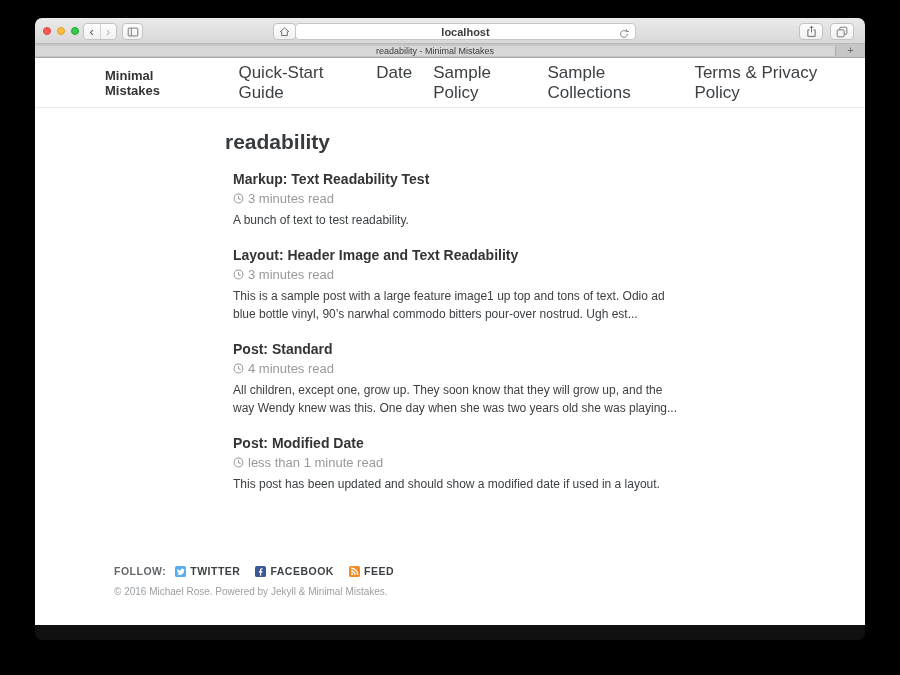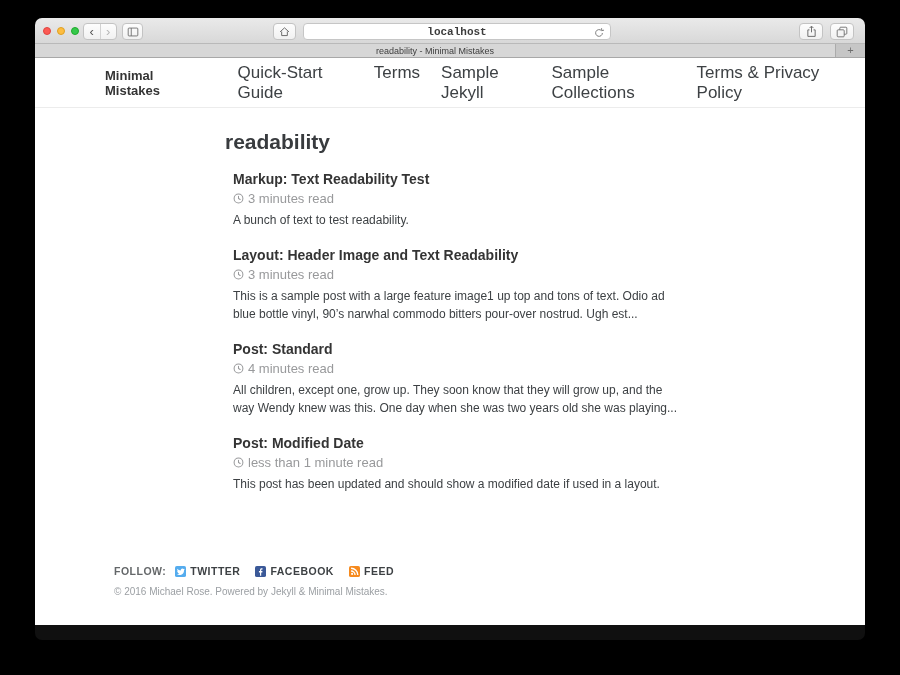--- a/index.html
+++ b/index.html
@@ -26,27 +26,27 @@
                 color: #6b6b6b; font-size: 12px; }
   .navgroup { left: 48px; width: 34px; padding: 0; }
   .navgroup .seg { flex: 1; height: 100%; display: flex; align-items: center; justify-content: center;
                    font-size: 13px; line-height: 1; color: #555; }
   .navgroup .seg + .seg { border-left: 1px solid #d2d2d2; color: #b5b5b5; }
   .btn-sidebar { left: 87px; width: 21px; }
   .btn-home   { left: 238px; width: 23px; }
   .btn-share  { right: 42px; width: 24px; }
   .btn-tabs   { right: 11px; width: 24px; }
 
-  .urlfield { position: absolute; top: 5px; left: 268px; width: 308px; height: 17px;
+  .urlfield { position: absolute; top: 5px; left: 260px; width: 341px; height: 17px;
               background: #fff; border: 1px solid #c6c6c6; border-radius: 4px;
-              display: flex; align-items: center; justify-content: center; font-family: Liberation Mono, monospace; }
+              display: flex; align-items: center; justify-content: center; }
   .urlfield .url { font-size: 11px; font-weight: bold; color: #3c3c3c; }
   .urlfield .reload { position: absolute; right: 5px; top: 2px; color: #7c7c7c; }
 
-  .tabbar { height: 14px; display: flex; background: #c6c6c6; border-bottom: 1px solid #a8a8a8; }
+  .tabbar { height: 14px; display: flex; background: #c6c6c6; border-bottom: 1px solid #a8a8a8; align-items: center; }
   .tab { flex: 1; background: #d7d7d7; border-right: 1px solid #ababab;
          display: flex; align-items: center; justify-content: center; }
   .tab-title { font-size: 9px; color: #3d3d3d; }
   .newtab { width: 29px; display: flex; align-items: center; justify-content: center;
             color: #6d6d6d; font-size: 11px; line-height: 1; }
 
   
   .content { height: 567px; background: #fff; overflow: hidden; }
 
   .masthead { height: 50px; border-bottom: 1px solid #ececec;
@@ -136,22 +136,22 @@
     </div>
     <div class="newtab">+</div>
   </div>
 
   <div class="content">
 
     <div class="masthead">
       <span class="brand">Minimal Mistakes</span>
       <nav class="navlinks">
         <a href="#">Quick-Start Guide</a>
-        <a href="#">Terms</a>
-        <a href="#">Sample Jekyll</a>
+        <a href="#">Date</a>
+        <a href="#">Sample Policy</a>
         <a href="#">Sample Collections</a>
         <a href="#">Terms &amp; Privacy Policy</a>
       </nav>
     </div>
 
     <div class="archive">
       <h1 class="page-title">readability</h1>
 
       <div class="post">
         <h2><a href="#">Markup: Text Readability Test</a></h2>

